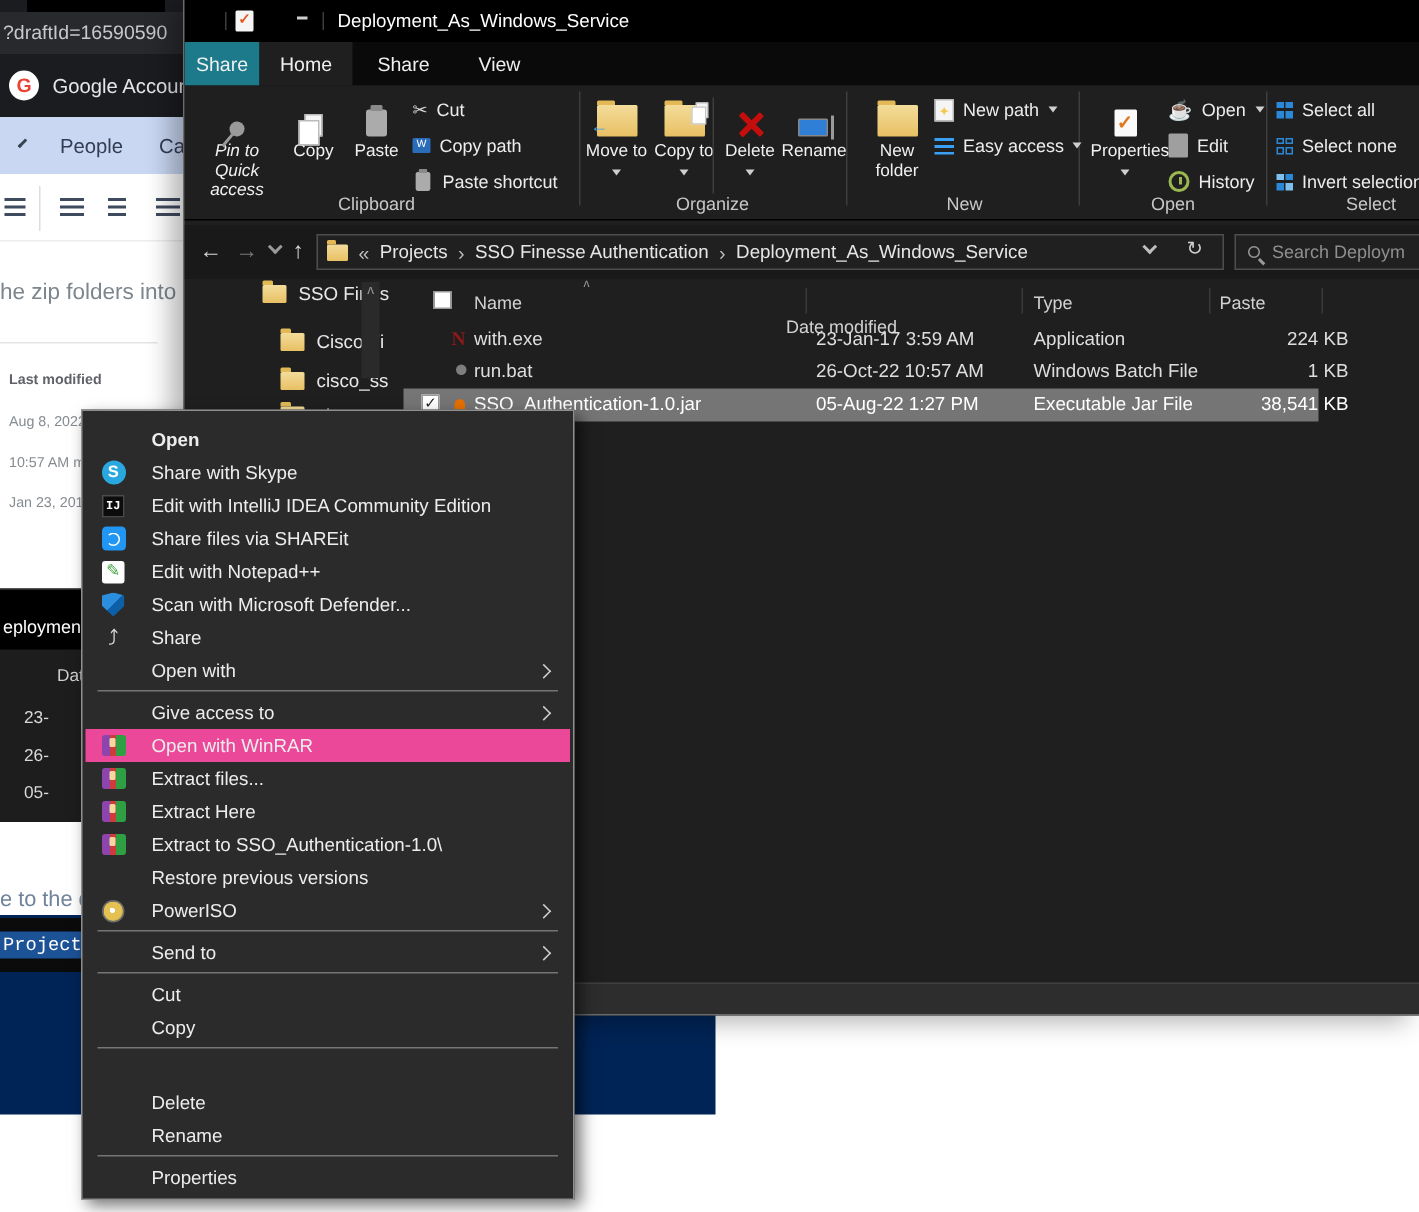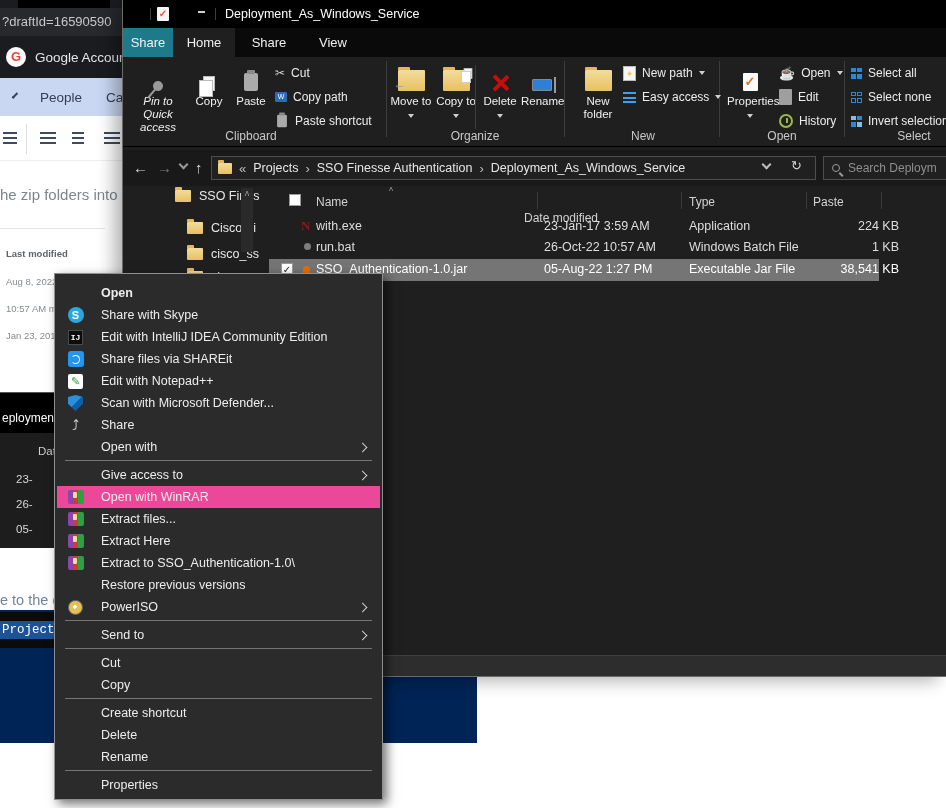--- a/index.html
+++ b/index.html
@@ -501,23 +501,20 @@
       <span class="subarrow"></span>
     </div>
   <div class="msep" style="top:374px;"></div>
   <div class="mi" style="top:378px;">
       <span>Cut</span>
     </div>
   <div class="mi" style="top:400px;">
       <span>Copy</span>
     </div>
   <div class="msep" style="top:424px;"></div>
-  <div class="mi" style="top:428px;">
-      <span>Create shortcut</span>
-    </div>
   <div class="mi" style="top:450px;">
       <span>Delete</span>
     </div>
   <div class="mi" style="top:472px;">
       <span>Rename</span>
     </div>
   <div class="msep" style="top:496px;"></div>
   <div class="mi" style="top:500px;">
       <span>Properties</span>
     </div>

